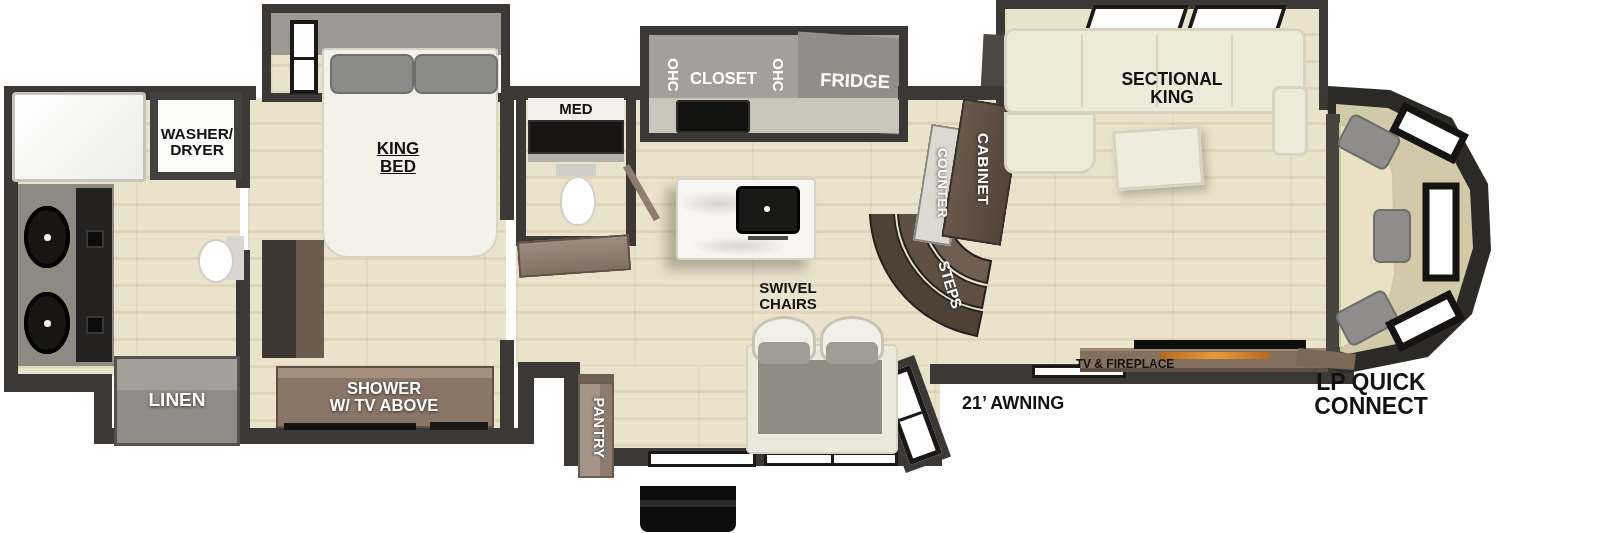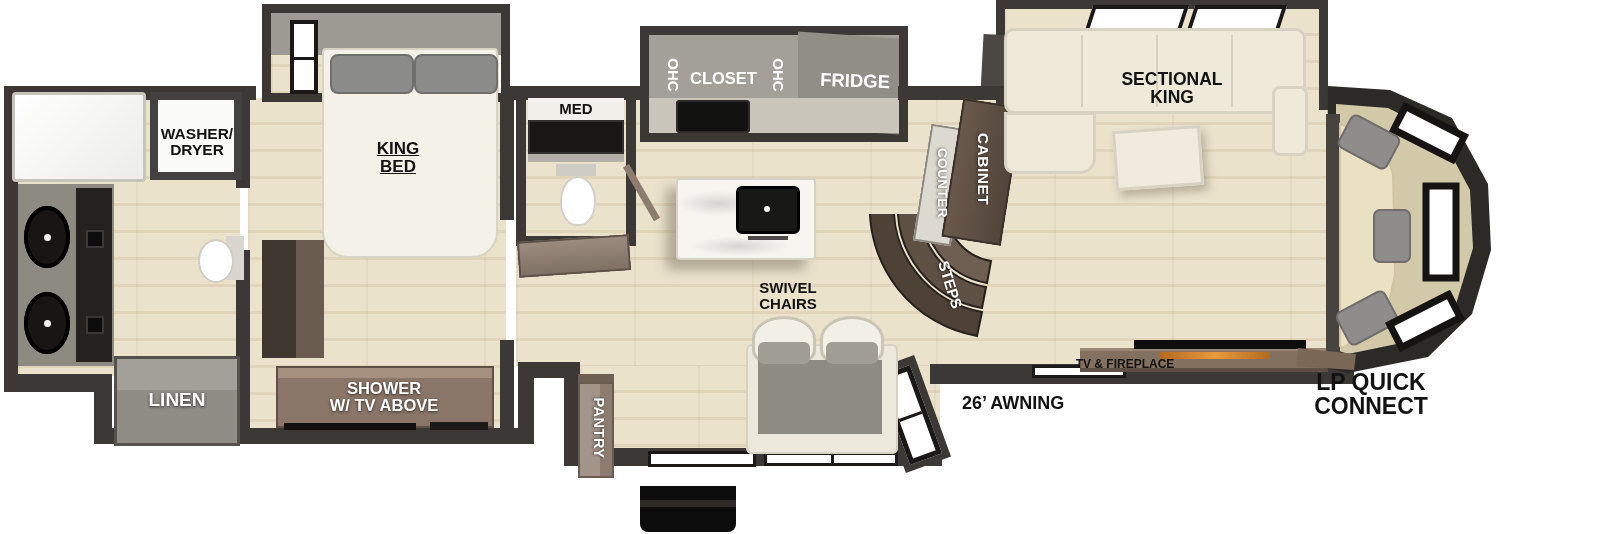--- a/index.html
+++ b/index.html
@@ -340,17 +340,17 @@
   <div class="lbl lw lsh" id="lbl-counter">COUNTER</div>
   <div class="lbl lw lsh" id="lbl-cabinet">CABINET</div>
   <div class="lbl lw lsh" id="lbl-steps">STEPS</div>
   <div class="lbl" id="lbl-swivel">SWIVEL
 CHAIRS</div>
   <div class="lbl lw lsh" id="lbl-pantry">PANTRY</div>
   <div class="lbl lw lsh" id="lbl-linen">LINEN</div>
   <div class="lbl lw lsh" id="lbl-dresser">SHOWER
 W/ TV ABOVE</div>
   <div class="lbl" id="lbl-tv">TV &amp; FIREPLACE</div>
-  <div class="lbl" id="lbl-awning">26’ AWNING</div>
+  <div class="lbl" id="lbl-awning">21’ AWNING</div>
   <div class="lbl" id="lbl-lp">LP QUICK
 CONNECT</div>
 
 </div>
 
 </body></html>

